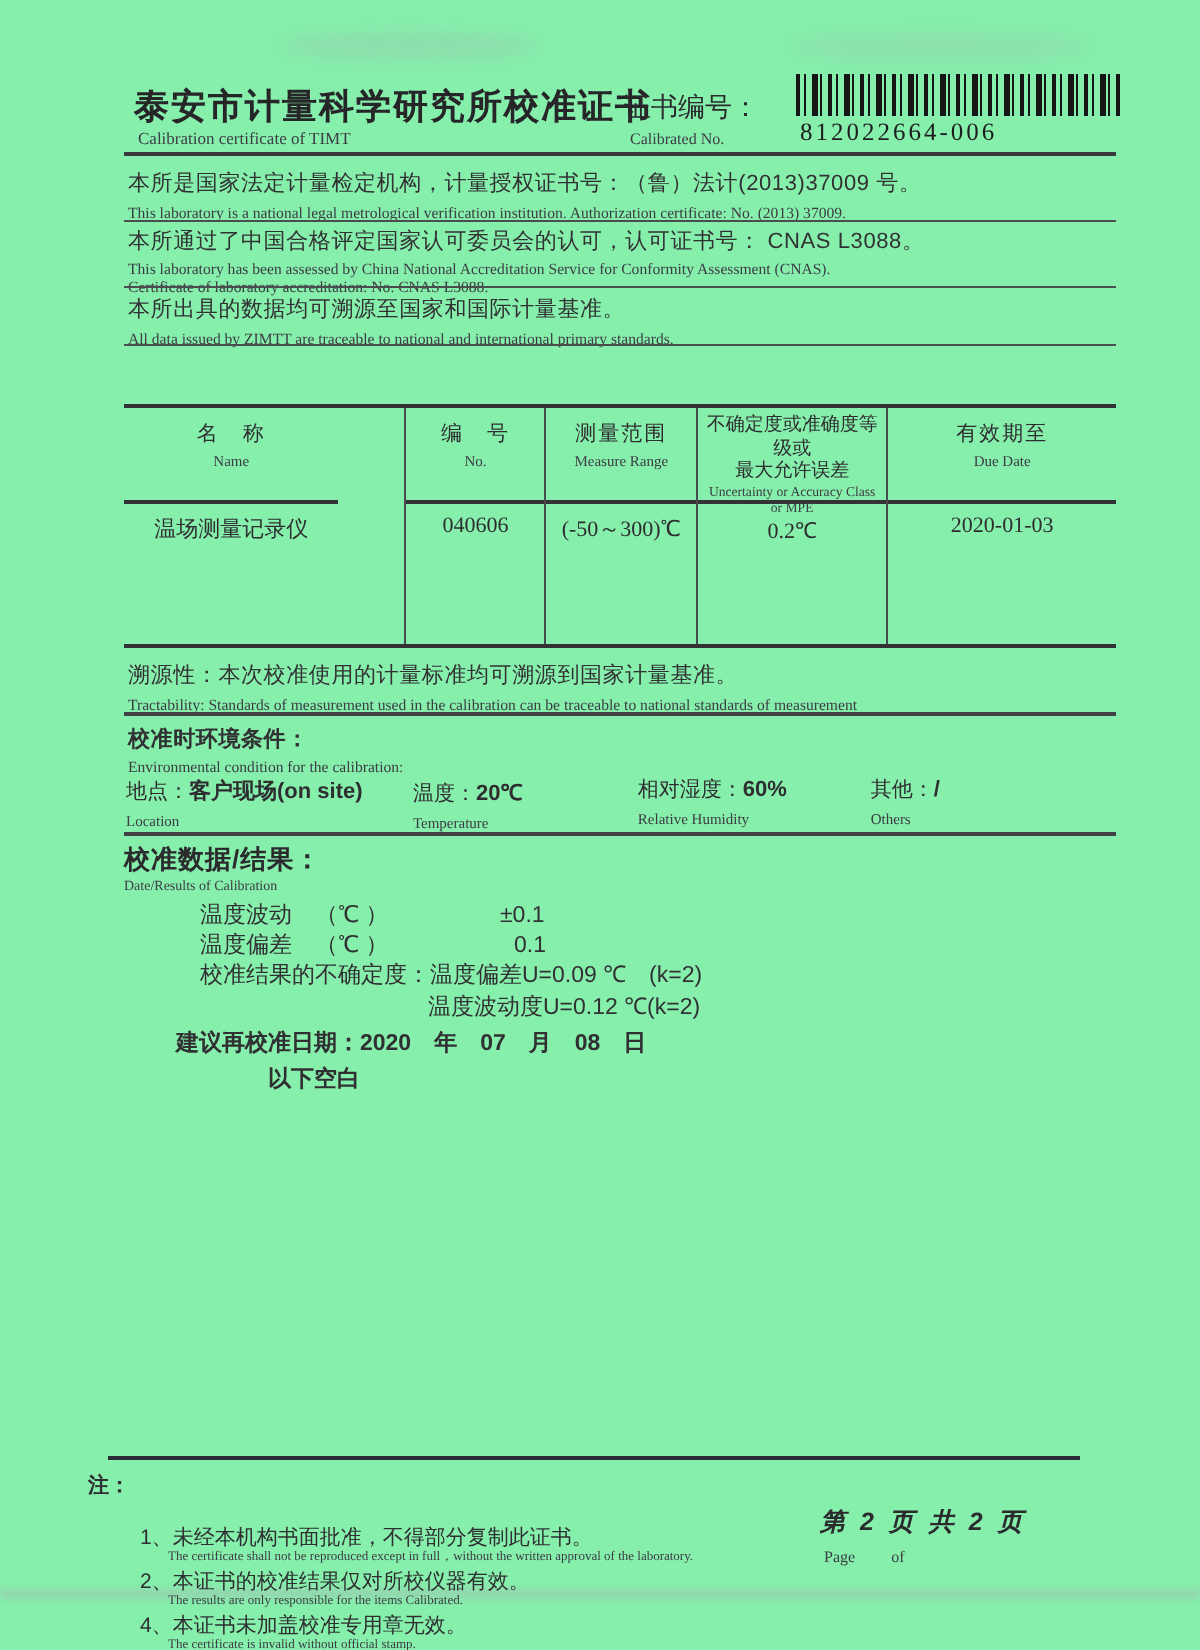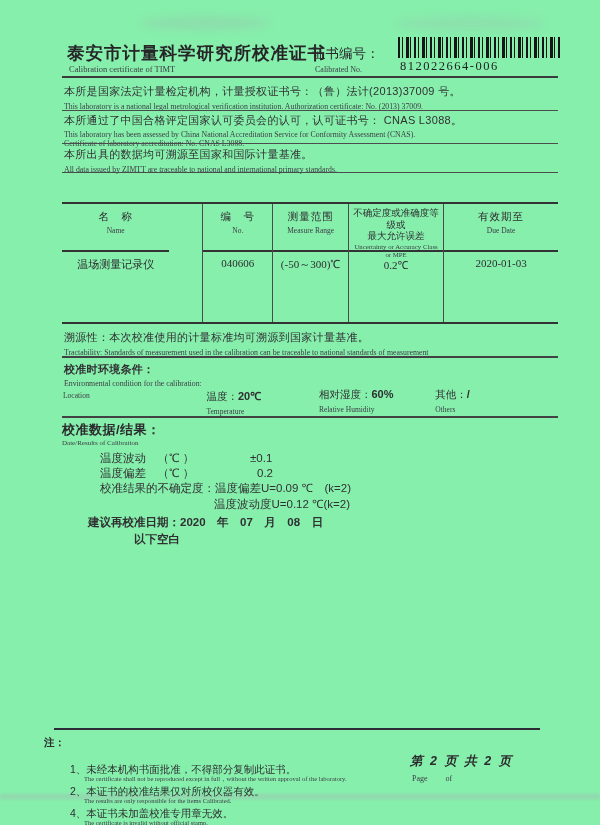--- a/index.html
+++ b/index.html
@@ -154,20 +154,21 @@
     <div class="st-en en" style="margin-top:3px;">Tractability:  Standards of measurement used in the calibration can be traceable to national standards of measurement</div>
   </div>
   <div class="rule" style="left:62px;top:356px;width:496px;height:2px;background:#424244;"></div>
 
   <div class="abs" style="left:64px;top:362px;">
     <div class="st-cn" style="font-weight:600;">校准时环境条件：</div>
     <div class="st-en en" style="margin-top:2px;">Environmental condition for the calibration:</div>
   </div>
   <div class="abs" style="left:63px;top:388px;white-space:nowrap;">
     <div class="env-item" style="width:139px;">
+      <div class="env-l1"><span>地点：</span><b>客户现场(on site)</b></div>
       <div class="env-l2 en">Location</div>
     </div>
     <div class="env-item" style="width:108px;">
       <div class="env-l1"><span>温度：</span><b>20℃</b></div>
       <div class="env-l2 en">Temperature</div>
     </div>
     <div class="env-item" style="width:112px;">
       <div class="env-l1"><span>相对湿度：</span><b>60%</b></div>
       <div class="env-l2 en">Relative Humidity</div>
     </div>
@@ -178,21 +179,21 @@
   </div>
   <div class="rule" style="left:62px;top:416px;width:496px;height:2px;background:#424244;"></div>
 
   <div class="results">
     <div class="res-h cn">校准数据/结果：</div>
     <div class="res-hen en">Date/Results of Calibration</div>
     <div class="res-line" style="margin-top:3px;">
       <span class="lab">温度波动　（℃ ）</span><span>±0.1</span>
     </div>
     <div class="res-line">
-      <span class="lab">温度偏差　（℃ ）</span><span style="margin-left:7px;">0.2</span>
+      <span class="lab">温度偏差　（℃ ）</span><span style="margin-left:7px;">0.1</span>
     </div>
     <div class="res-line">
       <span>校准结果的不确定度：</span><span>温度偏差U=0.09 ℃　(k=2)</span>
     </div>
     <div class="res-line cont">
       <span>温度波动度U=0.12 ℃(k=2)</span>
     </div>
     <div class="res-recal">
       <span>建议再校准日期：</span><span>2020　年　07　月　08　日</span>
     </div>

